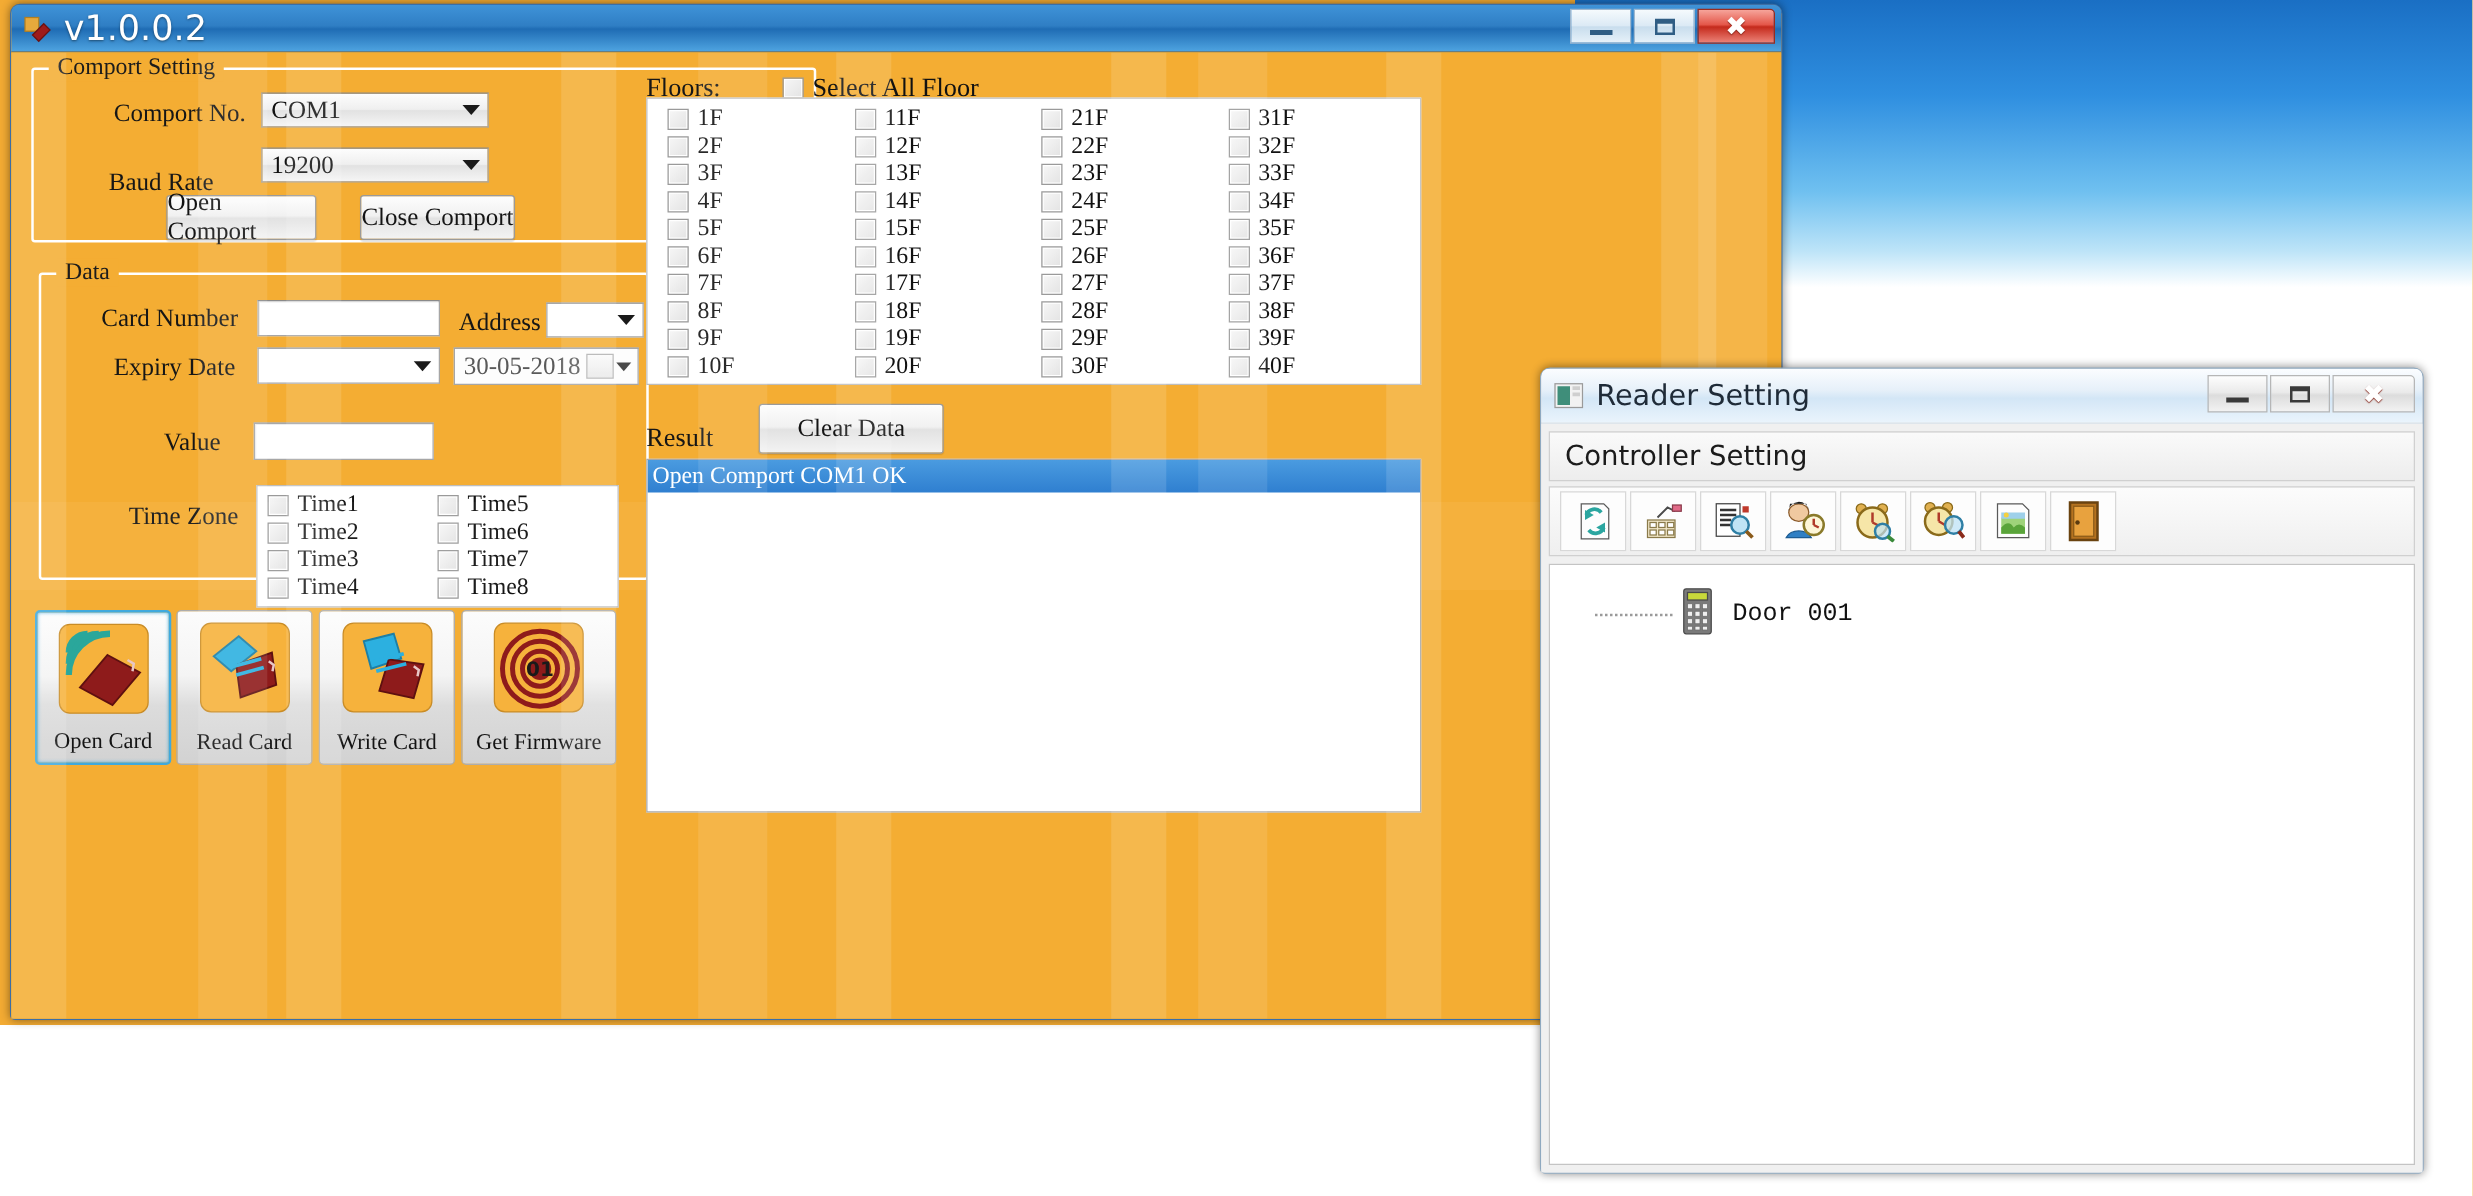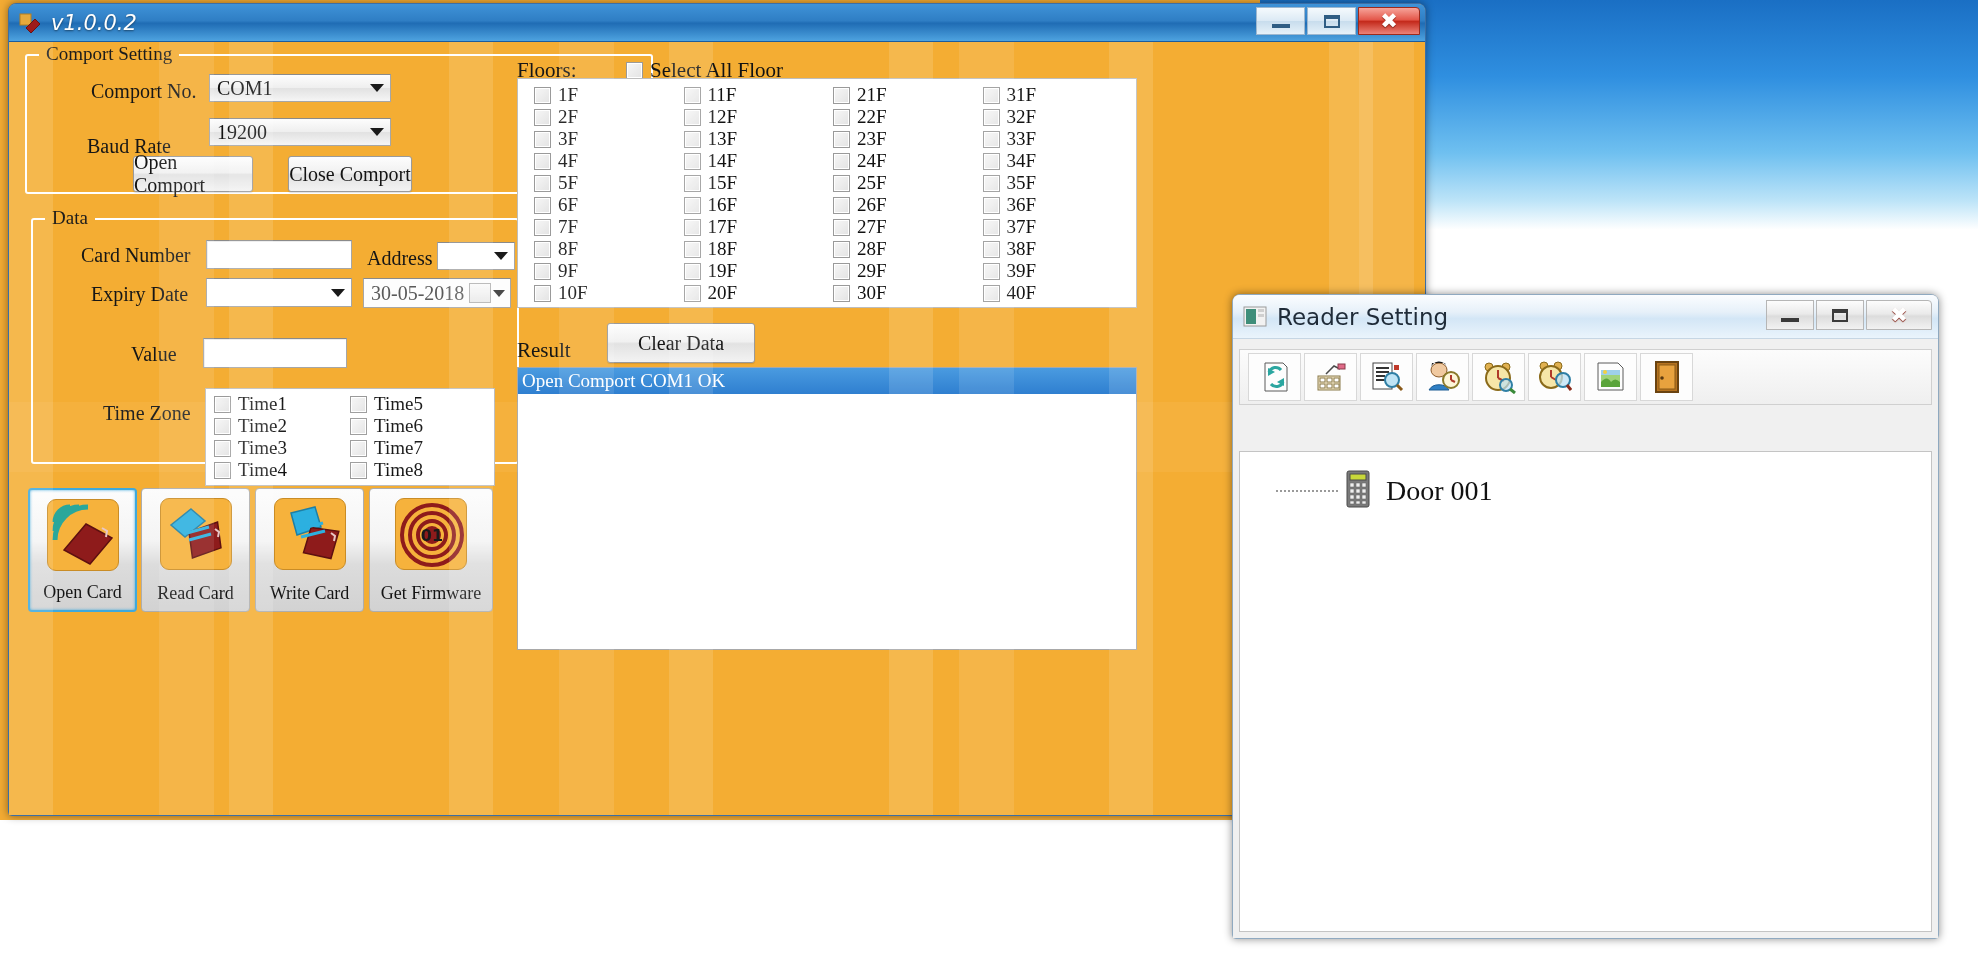--- a/index.html
+++ b/index.html
@@ -71,21 +71,21 @@
   #main-window {
     left:8px; top:3px; width:1418px; height:813px;
     border-radius:8px 8px 4px 4px;
     border:1px solid #3c6ea5;
     background:#f4ad33;
   }
   #main-window .win-titlebar {
     background:linear-gradient(180deg,#3f93d8 0%,#2f7ec4 45%,#1f6cb4 52%,#4ea3e0 100%);
     border-bottom:1px solid #1d5c9c;
   }
-  #main-window .win-title { color:#ffffff; font-size:21px; text-shadow:0 1px 2px rgba(0,0,0,0.45);font-style:italic; }
+  #main-window .win-title { color:#ffffff; font-size:28px; text-shadow:0 1px 2px rgba(0,0,0,0.45); }
   #main-window .wbtn { height:28px; }
   #main-window .win-body {
     position:absolute; left:0; right:0; top:38px; bottom:0;
     background:#f4ad33;
     overflow:hidden;
   }
   #main-window .win-body::after{
     content:""; position:absolute; inset:0;
     background-image:
       linear-gradient(90deg, rgba(255,255,255,.13) 0 44px, transparent 44px 100px),
@@ -231,21 +231,21 @@
     width:53px; height:48px;
     border:1px solid #d8d8d8; background:#fdfdfd;
     display:flex; align-items:center; justify-content:center;
   }
   .rs-tree {
     position:absolute; left:6px; right:6px; top:112px; bottom:6px;
     background:#ffffff; border:1px solid #c4c4c4;
   }
   .tree-item { display:flex; align-items:center; margin:18px 0 0 36px; }
   .tree-dash { width:62px; height:1px; border-top:2px dotted #9a9a9a; margin-right:6px;}
-  .tree-label { margin-left:14px; font-family:Liberation Serif, serif; font-size:28px; color:#111;}
+  .tree-label { margin-left:14px; font-family:Liberation Mono, monospace; font-size:20px; color:#111;}
 
   
   .wp-text {
     position:absolute; color:#6b553a; font-size:17px;
     font-family:"Liberation Sans",sans-serif;
     filter: blur(1.6px); opacity:.8; white-space:nowrap;
   }
 </style>
 </head>
 <body>
@@ -625,20 +625,21 @@
       <div class="wbtn">
           <div class="glyph-max" style="border-color:#3a3a3a;"></div>
         </div>
       <div class="wbtn close">
           <span class="glyph-close">✖</span>
         </div>
     </div>
   </div>
 
   <div class="win-body">
+    <div class="rs-header">Controller Setting</div>
 
     <div class="rs-toolbar">
       <div class="tbbtn">
         <svg width="34" height="34" viewBox="0 0 34 34">
           <polygon points="7,3 25,3 29,7 29,31 7,31" fill="#fdfdfd" stroke="#5a5a5a"></polygon>
           <path d="M11 12 a7 7 0 0 1 12 -2" stroke="#2ba6a0" stroke-width="3" fill="none"></path>
           <polygon points="10,8 10,16 17,12" fill="#2ba6a0"></polygon>
           <path d="M25 22 a7 7 0 0 1 -12 2" stroke="#2ba6a0" stroke-width="3" fill="none"></path>
           <polygon points="26,18 26,26 19,22" fill="#2ba6a0"></polygon>
         </svg>

